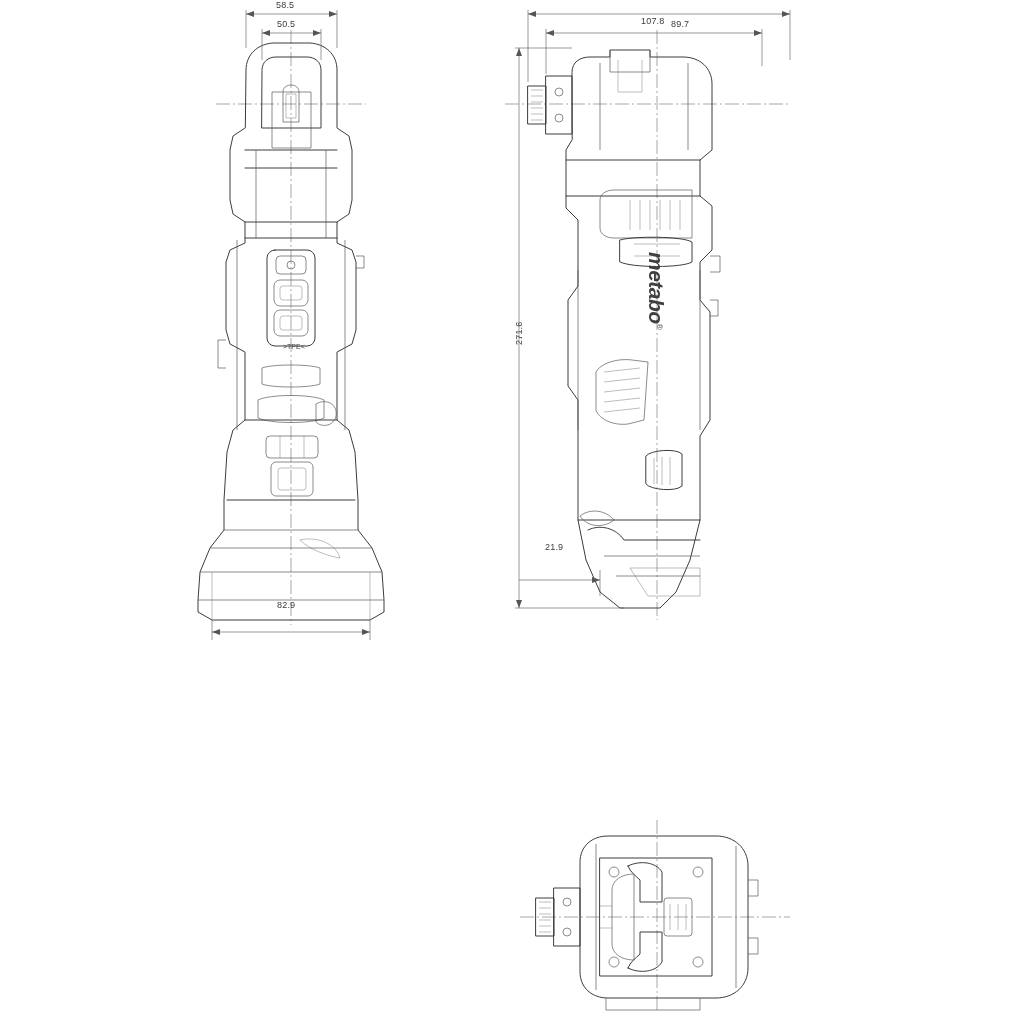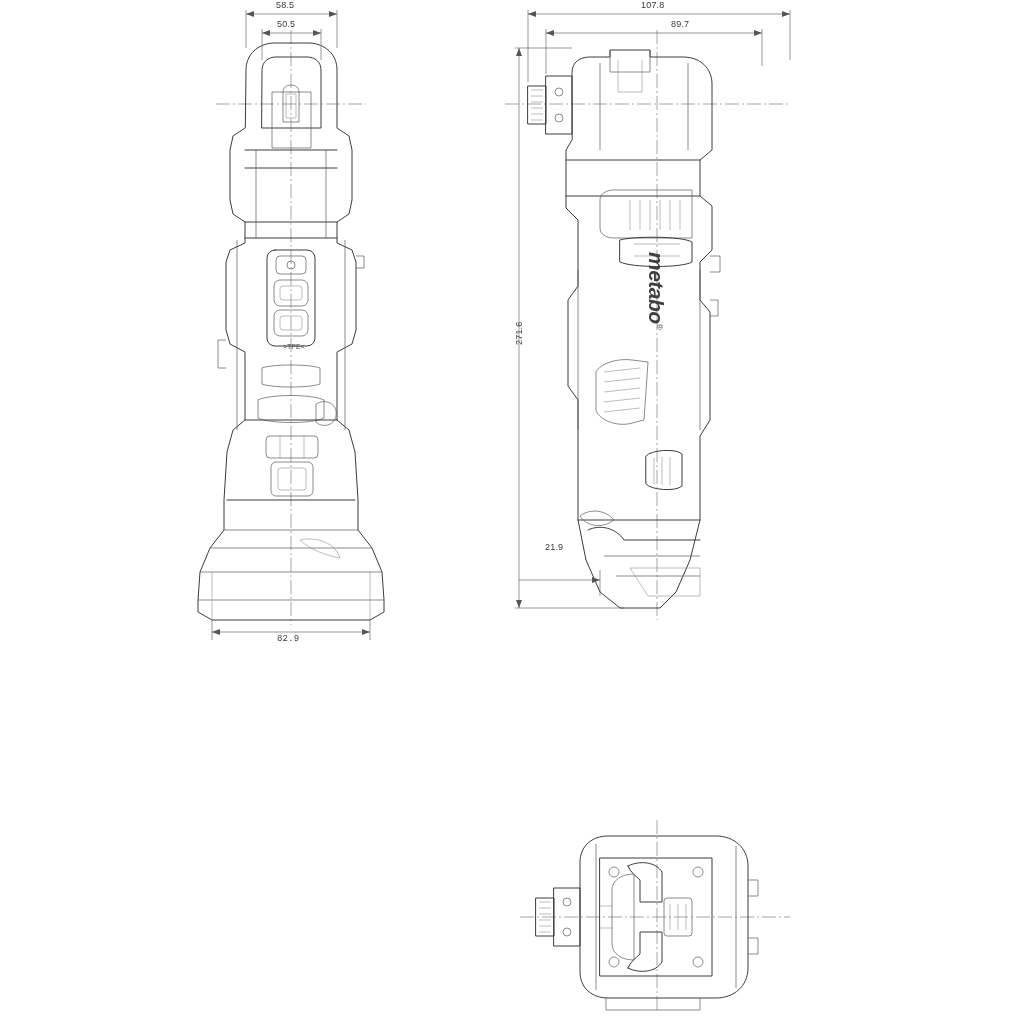--- a/index.html
+++ b/index.html
@@ -265,23 +265,23 @@
 
       <path class="ln-t" d="M748,880 L758,880 L758,896 L748,896"></path>
       <path class="ln-t" d="M748,938 L758,938 L758,954 L748,954"></path>
       <path class="ln-t" d="M606,998 L606,1010 L700,1010 L700,998"></path>
     </g>
 
   </svg>
 
   <div class="dim-label" style="left:276px; top:0px;">58.5</div>
   <div class="dim-label" style="left:277px; top:19px;text-align:right;">50.5</div>
-  <div class="dim-label" style="left:277px; top:634px;font-family:Liberation Mono, monospace;">82.9</div>
-
-  <div class="dim-label" style="left:641px; top:0px;">107.8</div>
+  <div class="dim-label" style="left:277px; top:600px;">82.9</div>
+
+  <div class="dim-label" style="left:641px; top:16px;">107.8</div>
   <div class="dim-label" style="left:643px; top:19px;padding-left:28px;">89.7</div>
   <div class="dim-label vert" style="left:514px; top:345px;">271.6</div>
   <div class="dim-label" style="left:545px; top:542px;">21.9</div>
 
   <div class="mat-label" style="left:283px; top:343px;">&gt;TPE&lt;</div>
 
   <div class="brand" style="left:668px; top:252px;"><span>metabo</span><span class="reg">®</span></div>
 
 </div>
 

